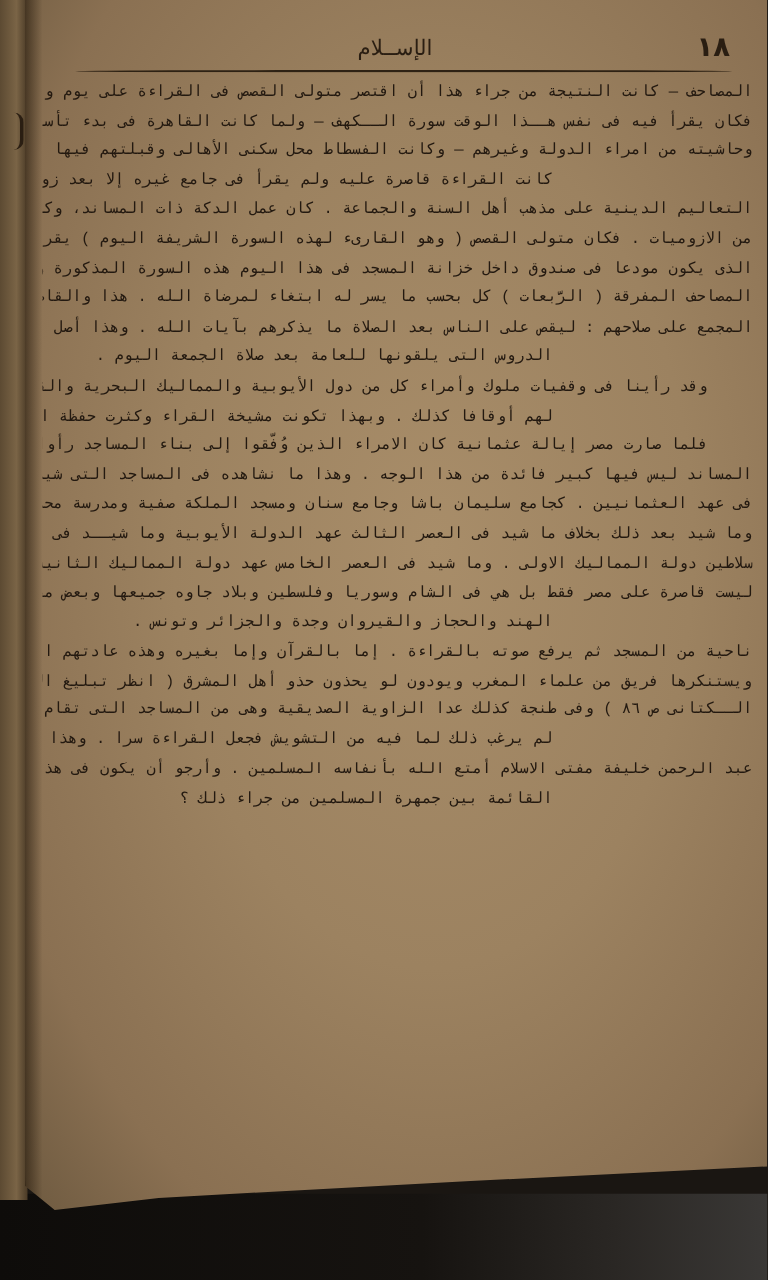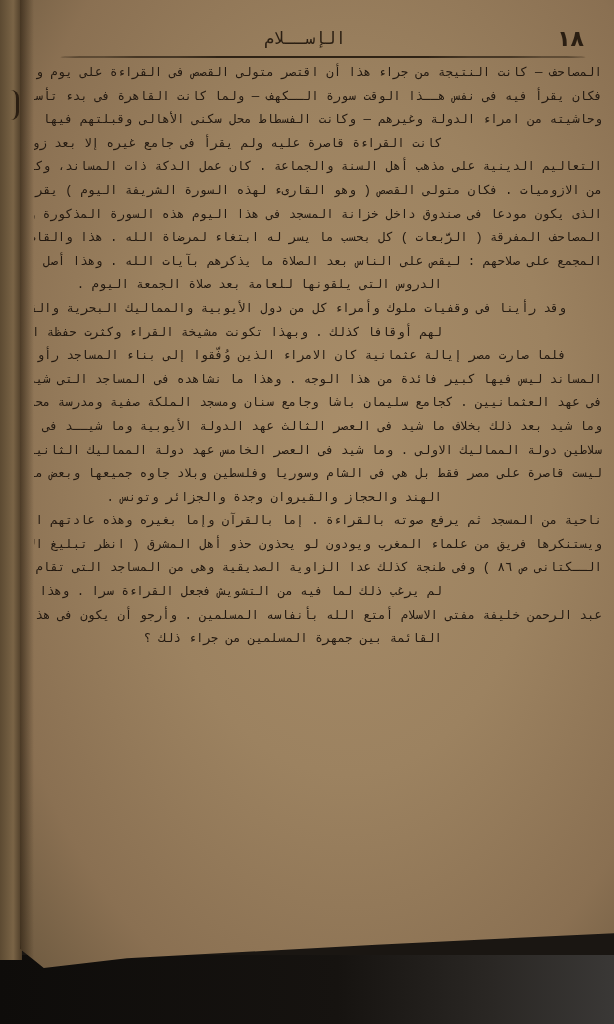--- a/index.html
+++ b/index.html
@@ -34,21 +34,21 @@
     position: absolute; left: 30px; right: 8px; top: 24px; height: 30px;
     direction: rtl;
   }
   .page-number {
     position: absolute; right: 22px; top: 2px;
     font-family: "DejaVu Sans", sans-serif; font-size: 22px; font-weight: bold;
     color: #2a1e12;
   }
   .running-title {
     position: absolute; right: 260px; top: 4px;
-    font-family: Liberation Mono, monospace; font-size: 17px; color: #2a1e12;
+    font-family: Liberation Serif, serif; font-size: 17px; color: #2a1e12;
     letter-spacing: 1px;
   }
   .header-rule {
     position: absolute; left: 40px; right: 28px; top: 56px; height: 0;
     border-top: 2px solid #2e2214;
     border-radius: 50%;
   }
   .body-text {
     position: absolute; left: 14px; right: 12px; top: 62px;
     direction: rtl; text-align: justify;

